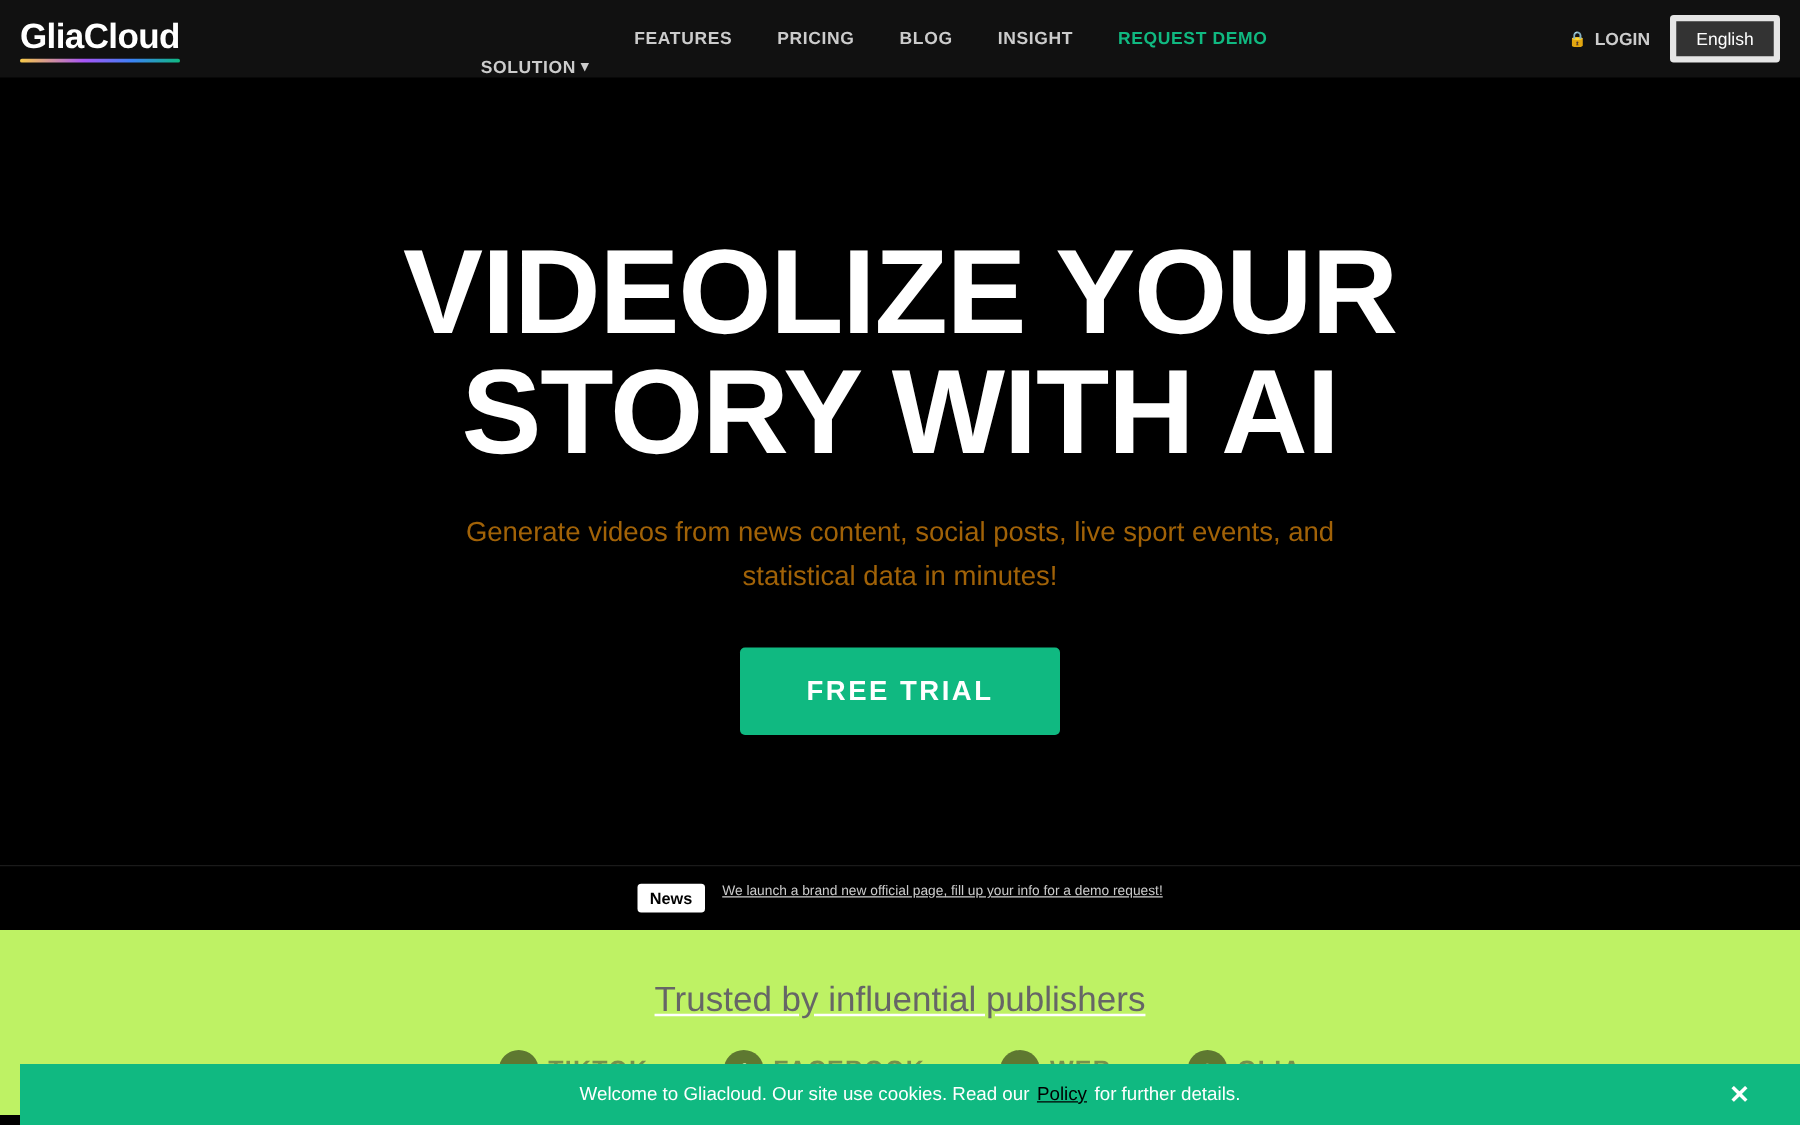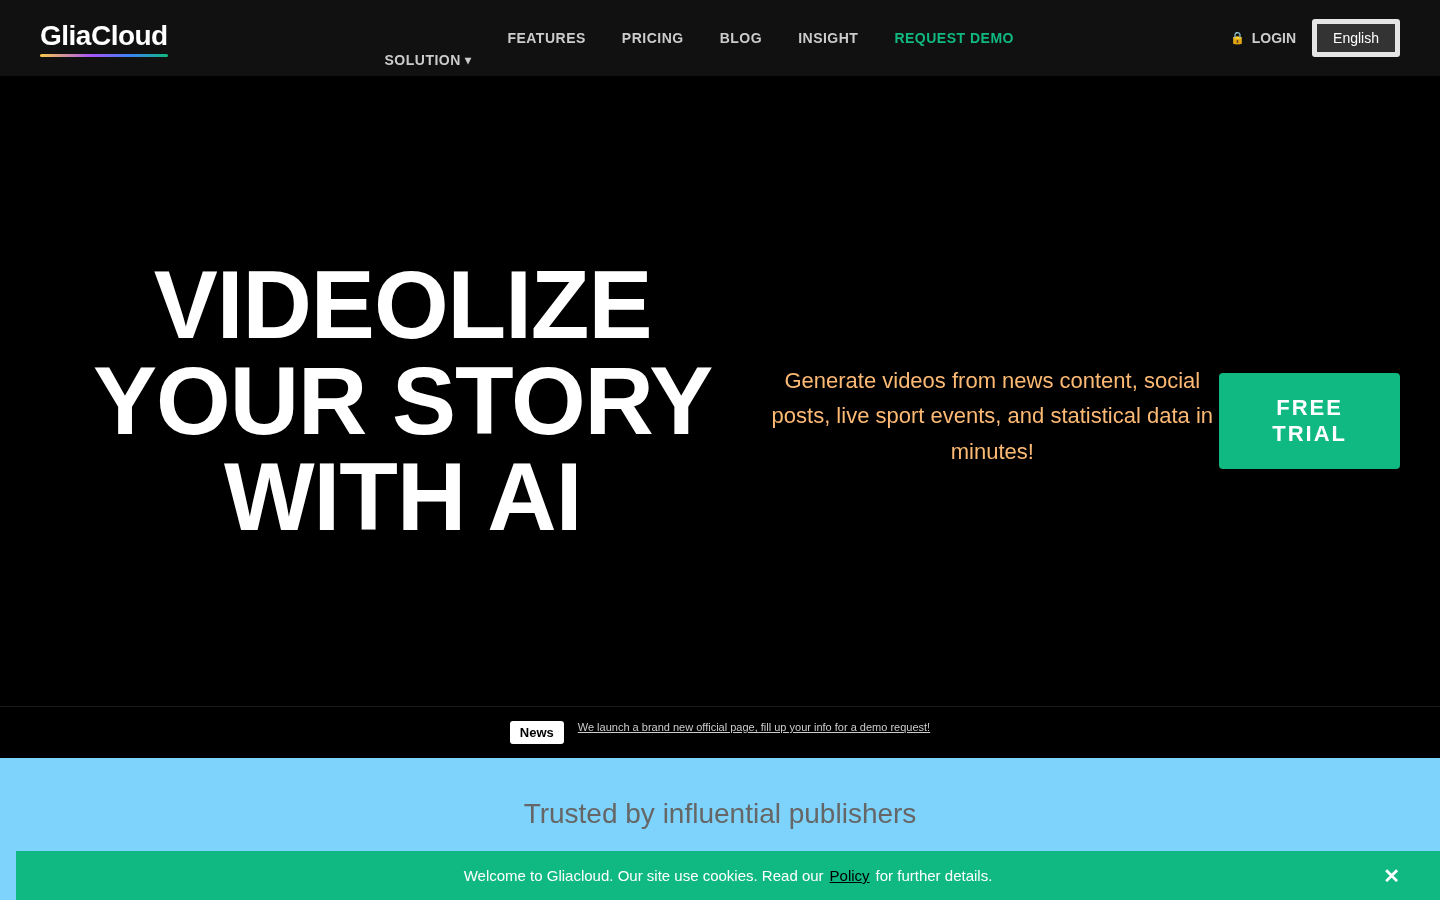--- a/index.html
+++ b/index.html
@@ -4,22 +4,22 @@
   <style>
     * { margin: 0; padding: 0; box-sizing: border-box; }
     body { font-family: -apple-system, BlinkMacSystemFont, 'Segoe UI', sans-serif; background: #000; color: #fff; width: 1440px; height: 900px; overflow: hidden; }
 
     
     .navbar {
       background: #111;
       display: flex;
       align-items: center;
       justify-content: space-between;
-      padding: 0 40px;
-      height: 76px;
+      padding: 0 16px;
+      height: 62px;
       position: relative;
       z-index: 100;
     }
     .logo-text {
       font-size: 28px;
       font-weight: 800;
       color: #fff;
       letter-spacing: -0.5px;
       position: relative;
     }
@@ -80,39 +80,40 @@
       font-size: 14px;
       font-weight: 500;
       cursor: pointer;
       border-radius: 3px;
     }
 
     
     .hero {
       background: #000;
       display: flex;
+      flex-direction: column;
       align-items: center;
       justify-content: center;
       text-align: center;
       padding: 60px 40px 40px;
       height: 630px;
       position: relative;
     }
     .hero-title {
       font-size: 96px;
       font-weight: 900;
       line-height: 1.0;
       text-transform: uppercase;
       color: #fff;
       max-width: 1000px;
       letter-spacing: -1px;
     }
     .hero-subtitle {
       font-size: 22px;
-      color: #fdba74;
+      color: #a16207;
       margin-top: 30px;
       max-width: 780px;
       line-height: 1.6;
     }
     .free-trial-btn {
       margin-top: 40px;
       background: #10b981;
       color: #fff;
       border: none;
       padding: 22px 53px;
@@ -144,23 +145,24 @@
     }
     .news-link {
       color: #ccc;
       text-decoration: underline;
       font-size: 11px;
       cursor: pointer;
     }
 
     
     .trusted-section {
-      background: #7dd3fc;
+      background: #bef264;
       padding: 40px 40px 20px;
       text-align: center;
+      text-decoration: underline;
     }
     .trusted-title {
       font-size: 28px;
       color: #666;
       font-weight: 400;
     }
     .publisher-logos {
       display: flex;
       align-items: center;
       justify-content: center;

